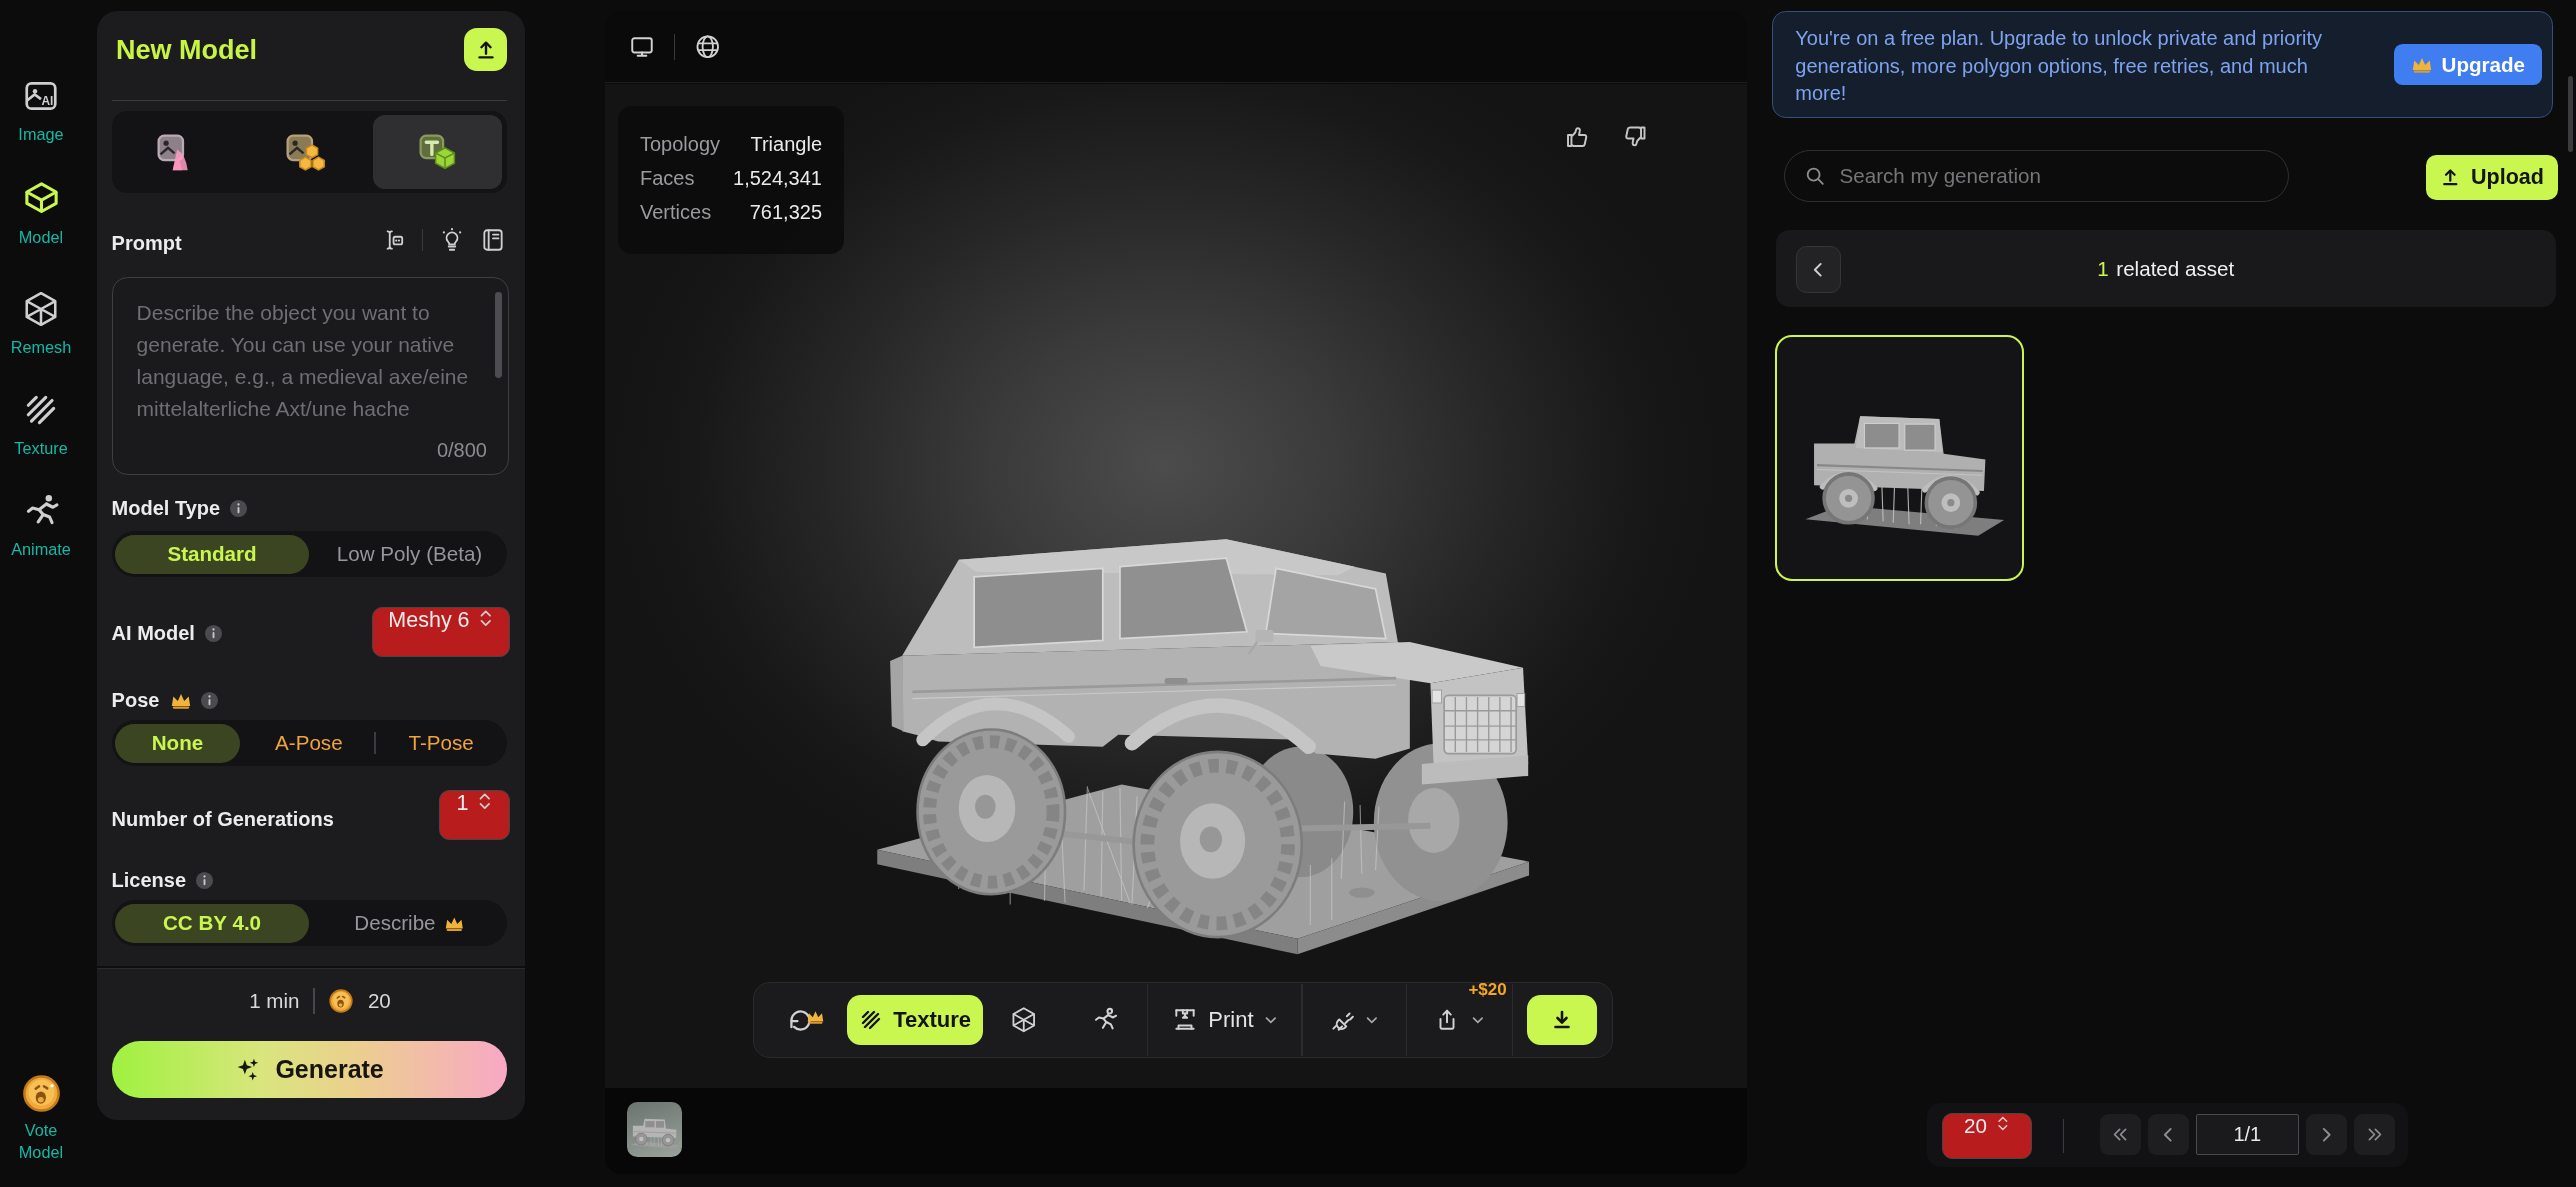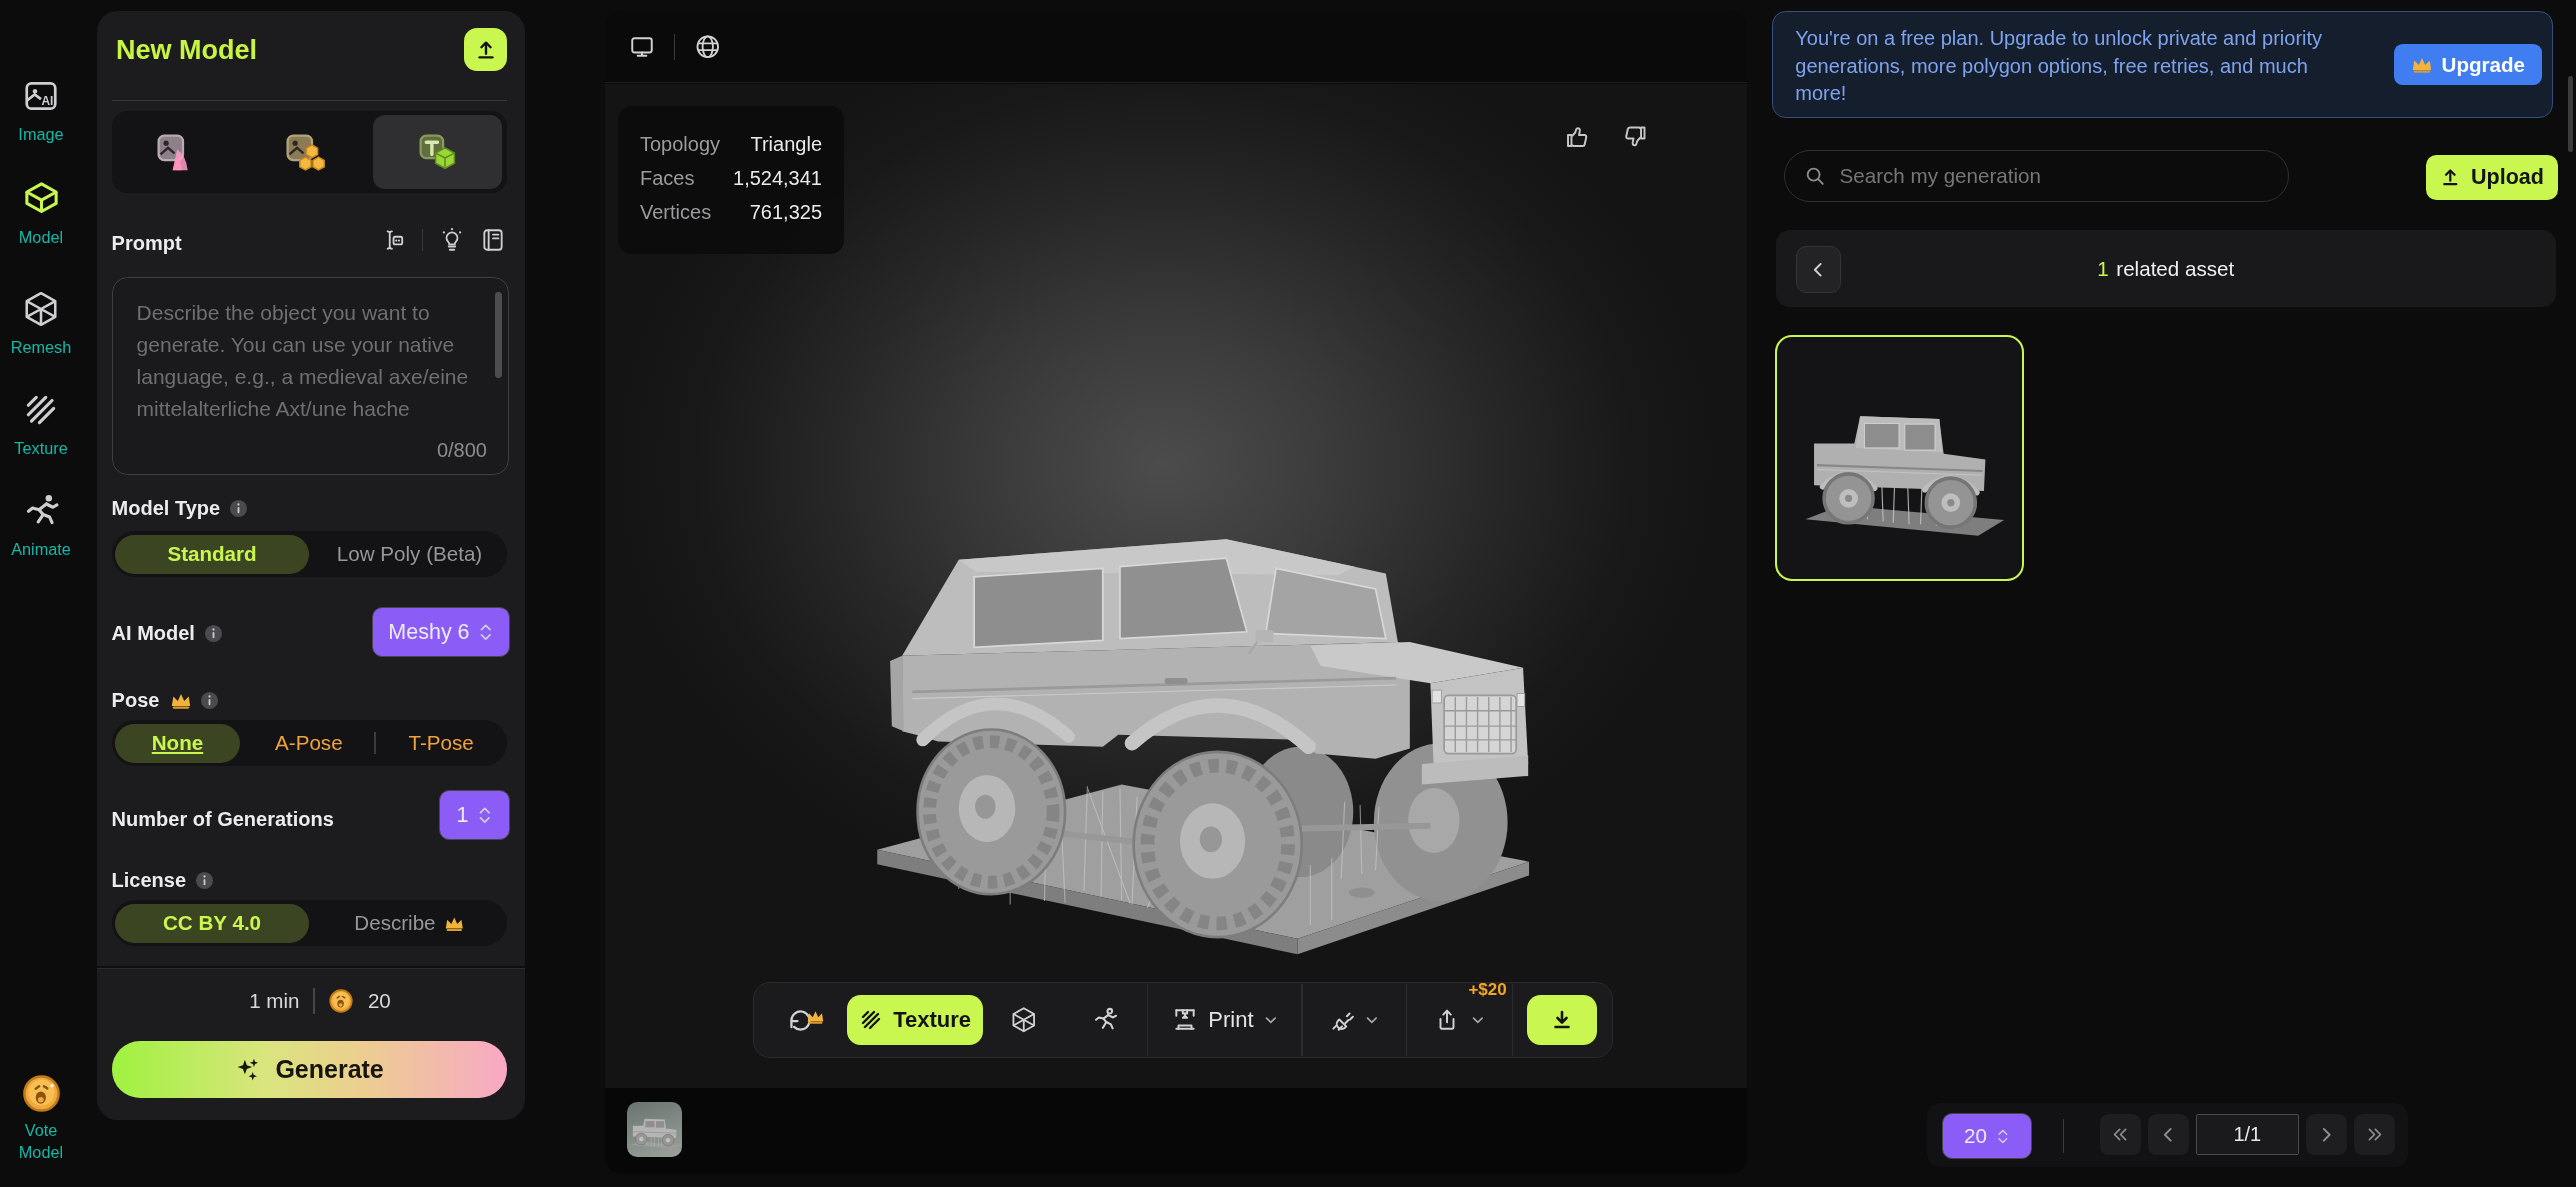--- a/index.html
+++ b/index.html
@@ -16,21 +16,21 @@
   .rail-label{font-size:16.3px;color:#14b8a6;margin-top:6.9px;}
   
   .card{position:absolute;background:#1c1c1e;border-radius:20.6px;}
   .divider-h{position:absolute;height:1.3px;background:#39393d;}
   .divider-v{width:1.3px;background:#39393d;}
   .sect-label{font-size:20px;font-weight:600;color:#ececee;}
   .seg-track{position:absolute;background:#131315;border-radius:23px;display:flex;align-items:center;height:46px;}
   .seg{flex:1;display:flex;align-items:center;justify-content:center;font-size:20.6px;height:100%;cursor:pointer;}
   .seg-sel{background:#3c4522;color:#c9f74f;border-radius:23px;height:39px;margin:3.4px;font-weight:600;}
   .seg-plain{color:#96969b;}
-  .stepper{border:1.3px solid #47474b;border-radius:10.3px;background:#8b5cf6;display:flex;align-items:center;justify-content:center;gap:8.6px;color:#ececee;cursor:pointer;}
+  .stepper{border:1.3px solid #47474b;border-radius:10.3px;background:#b91c1c;display:flex;justify-content:center;gap:8.6px;color:#ececee;cursor:pointer;}
   .info-dot{display:inline-block;vertical-align:-2.6px;margin-left:8.6px;}
   textarea{font-family:"Liberation Sans",sans-serif;}
   textarea::placeholder{color:#6e6e73;}
   input::placeholder{color:#76767a;}
   
   .tb-div{width:1.3px;height:72px;background:#2c2c2e;}
   .pill-lime{background:#c9f74f;color:#141414;border-radius:13.7px;display:flex;align-items:center;justify-content:center;font-weight:700;cursor:pointer;}
   .pg-btn{width:41px;height:41px;background:#1e1e20;border-radius:8.6px;display:flex;align-items:center;justify-content:center;cursor:pointer;}
 </style>
 </head>
@@ -218,21 +218,21 @@
         <path d="M2 16 L3.6 5.5 L8.5 10.5 L12 3 L15.5 10.5 L20.4 5.5 L22 16 Z" fill="#f0b33c"></path>
         <rect x="3" y="16.5" width="18" height="2.4" rx="1.2" fill="#e09a28"></rect>
       </svg>
       <svg class="info-dot" width="19" height="19" viewBox="0 0 20 20">
         <circle cx="10" cy="10" r="9" fill="#4a4a4f"></circle>
           <rect x="9" y="8.5" width="2" height="6.5" rx="1" fill="#c7c7cb"></rect>
           <circle cx="10" cy="5.8" r="1.2" fill="#c7c7cb"></circle>
       </svg>
     </div>
     <div class="seg-track" style="left:14.6px;top:709px;width:395px;">
-      <div class="seg seg-sel" style="max-width:125px;text-decoration:underline;">
+      <div class="seg seg-sel" style="max-width:125px;">
           <span>None</span>
         </div>
       <div class="seg orange">
           <span>A-Pose</span>
         </div>
       <div class="divider-v" style="height:22px;background:#3c3c40;"></div>
       <div class="seg orange">
           <span>T-Pose</span>
         </div>
     </div>

